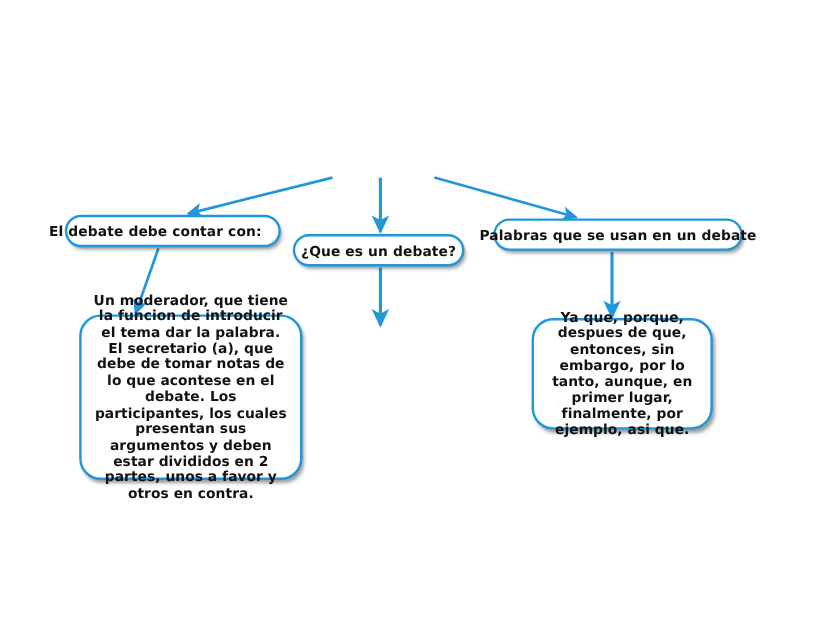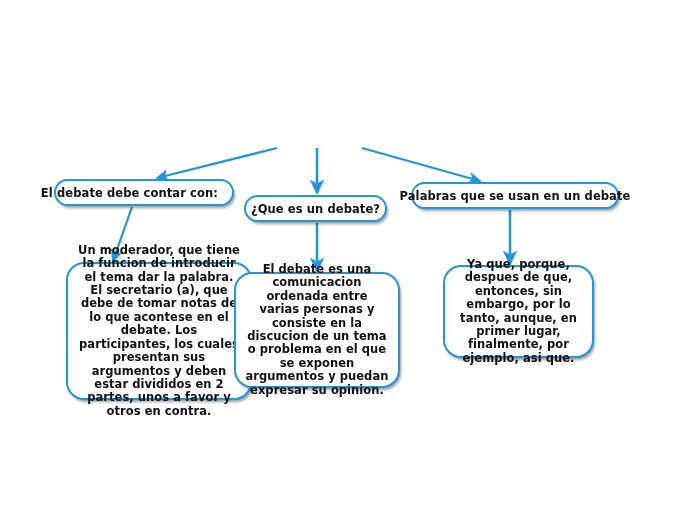--- a/index.html
+++ b/index.html
@@ -104,21 +104,18 @@
   </div>
 
   <div id="node-branch-3" class="node pill">
     <span>Palabras que se usan en un debate</span>
   </div>
 
   <div id="node-detail-1" class="node detail">
     <span class="txt">Un moderador, que tiene la funcion de introducir el tema dar la palabra. El secretario (a), que debe de tomar notas de lo que acontese en el debate. Los participantes, los cuales presentan sus argumentos y deben estar divididos en 2 partes, unos a favor y otros en contra.</span>
   </div>
 
-  <div id="node-detail-2" class="node detail">
-    <span class="txt">El debate es una comunicacion ordenada entre varias personas y consiste en la discucion de un tema o problema en el que se exponen argumentos y puedan expresar su opinion.</span>
-  </div>
 
   <div id="node-detail-3" class="node detail">
     <span class="txt">Ya que, porque, despues de que, entonces, sin embargo, por lo tanto, aunque, en primer lugar, finalmente, por ejemplo, asi que.</span>
   </div>
 
 </div>
 
 </body></html>

